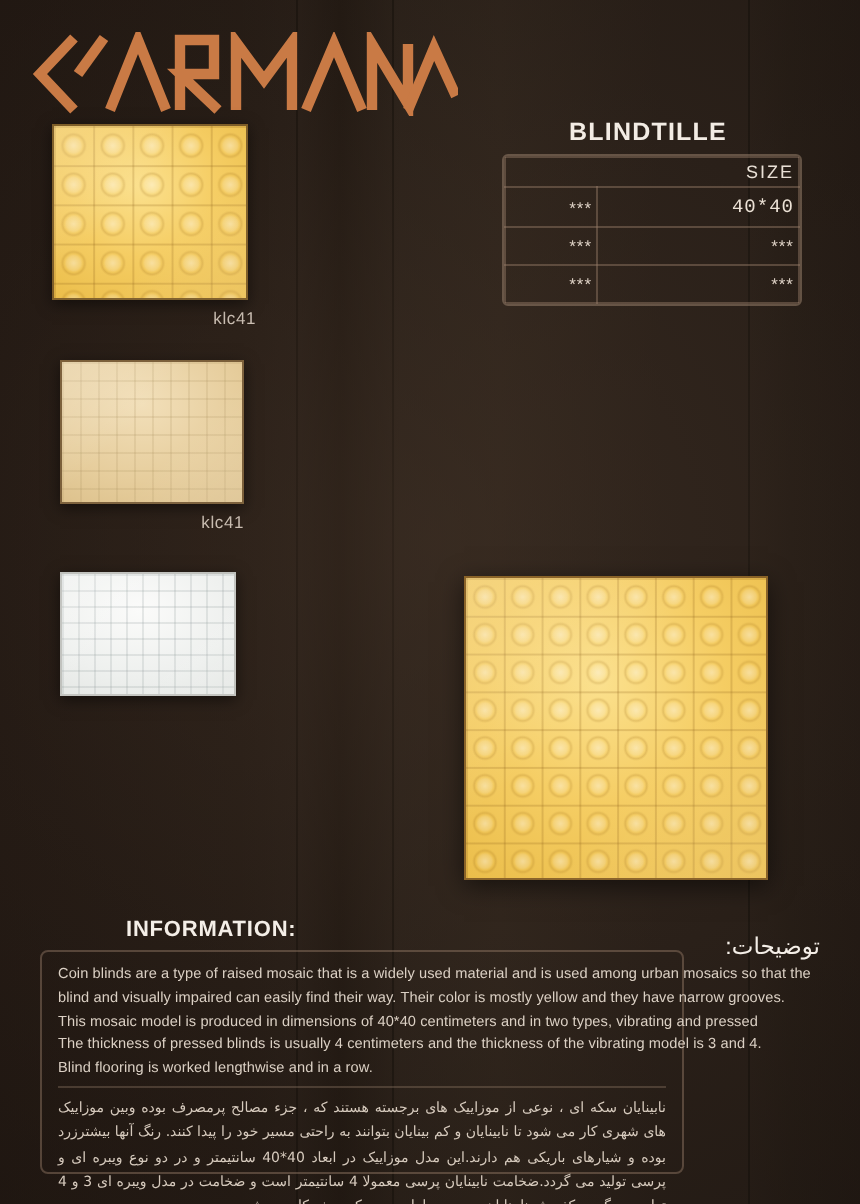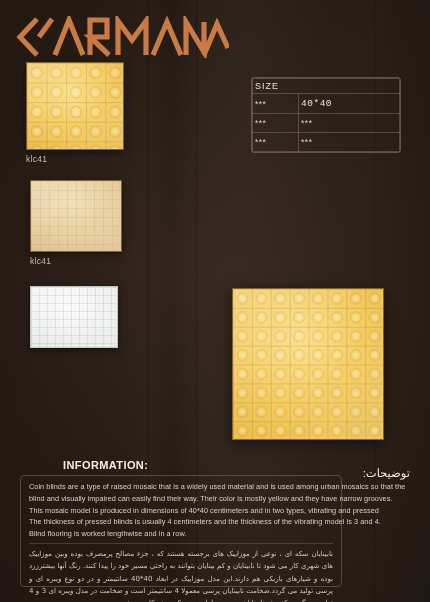--- a/index.html
+++ b/index.html
@@ -72,20 +72,21 @@
   }
   .swatch .tile {
     position: relative;
     box-sizing: border-box;
     border: 1px solid rgba(90,62,30,0.75);
     box-shadow: 0 2px 7px rgba(0,0,0,0.5);
     overflow: hidden;
   }
   .swatch .caption {
     margin-top: 4px;
+    text-align: right;
     font-size: 8.5px;
     letter-spacing: 0.3px;
     color: #cbbfb3;
     font-family: "Liberation Sans", sans-serif;
   }
 
   
   .surf-yellow {
     background:
       radial-gradient(ellipse 90% 90% at 45% 35%, #fbe08d 0%, #f5cd63 45%, #e8b943 100%);
@@ -165,21 +166,21 @@
     overflow: hidden;
   }
   .spec-table table {
     width: 100%;
     border-collapse: collapse;
   }
   .spec-table td {
     border: 1px solid rgba(150,125,105,0.45);
     color: #ded2c6;
     font-size: 8.5px;
-    text-align: left;
+    text-align: right;
     padding: 4px 2px;
     letter-spacing: 0.5px;
   }
   .spec-table td.head {
     font-size: 9px;
     color: #e9e0d6;
     letter-spacing: 1px;
     padding: 2px 2px;
   }
   .spec-table td.big {
@@ -303,20 +304,21 @@
     <div class="caption" style="width:92px;">klc41</div>
   </div>
 
   <div class="swatch" style="left:30px; top:286px; width:102px;">
     <div class="tile surf-white" style="width:88px; height:62px; --cell:8px; border-color:rgba(160,160,155,0.55);">
       <div class="grid-lines-soft" style="background-image:linear-gradient(to right, rgba(150,160,160,0.22) 1px, transparent 1px),linear-gradient(to bottom, rgba(150,160,160,0.22) 1px, transparent 1px);"></div>
       <div class="sheen"></div>
     </div>
   </div>
 
+  <div class="spec-title">BLINDTILLE</div>
 
   <div class="spec-table">
     <table>
       <tbody>
           <tr>
         <td class="head" colspan="2">SIZE</td>
       </tr>
       <tr>
         <td>***</td>
         <td class="big">40*40</td>

